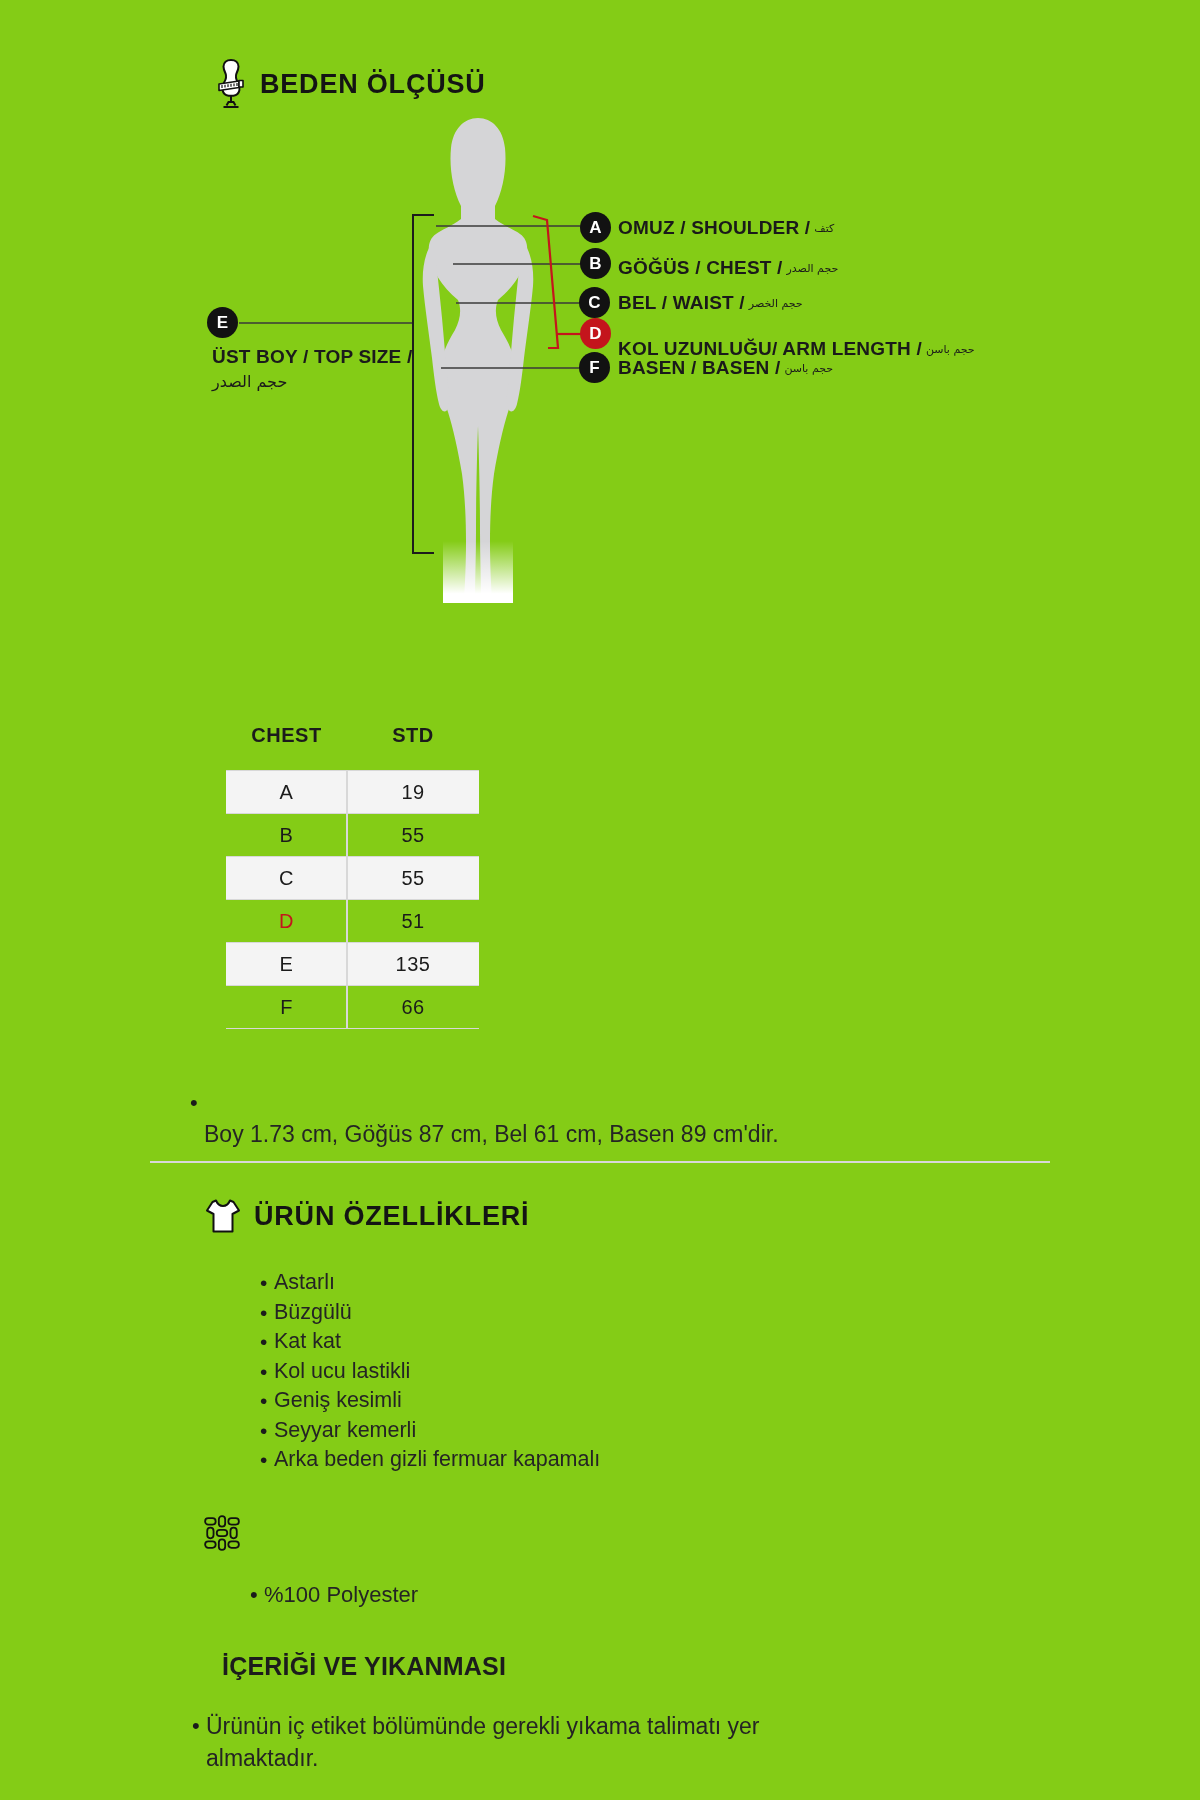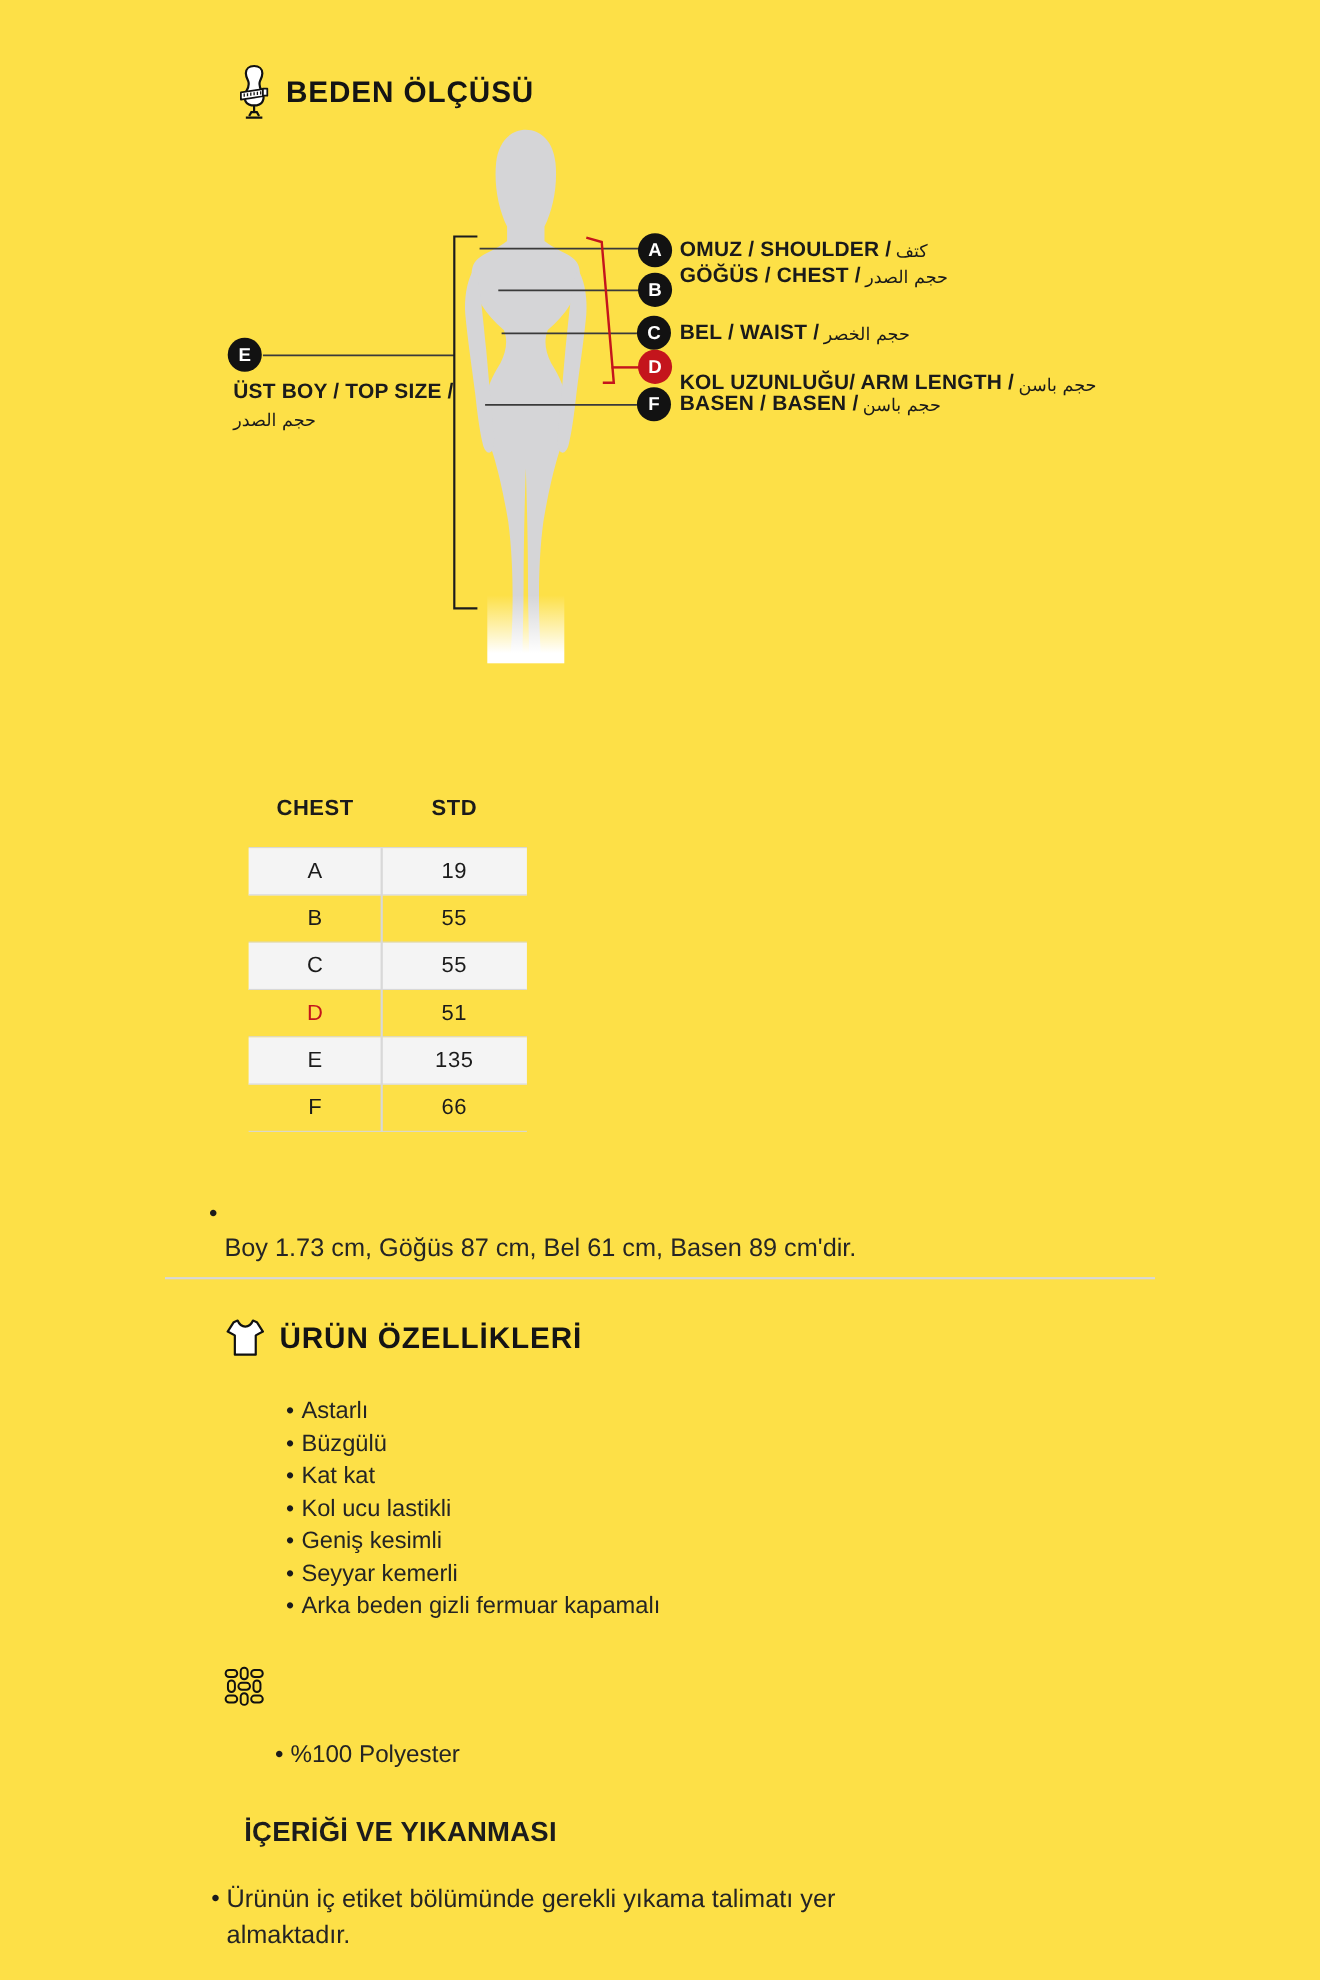--- a/index.html
+++ b/index.html
@@ -1,32 +1,32 @@
 <!DOCTYPE html>
 <html><head>
 <meta charset="utf-8">
 <style>
   html,body{margin:0;padding:0;background:#ffffff;}
-  .page{position:relative;width:1200px;height:1800px;background:#fde047;overflow:hidden;
+  .page{position:relative;width:1200px;height:1800px;background:#84cc16;overflow:hidden;
         font-family:"Liberation Sans",sans-serif;color:#1b1b1b;}
 
   
   .sec-head{position:absolute;display:flex;align-items:center;gap:11px;}
   .sec-head .t{font-size:27px;font-weight:700;letter-spacing:.8px;color:#141414;white-space:nowrap;}
   .sec-head svg{flex:0 0 auto;}
 
   
   .diagram{position:absolute;left:150px;top:110px;width:940px;height:515px;}
   .diagram svg.lines{position:absolute;left:0;top:0;}
   .badge{position:absolute;width:31px;height:31px;border-radius:50%;background:#121212;color:#fff;
          display:flex;align-items:center;justify-content:center;font-size:17px;font-weight:700;}
   .badge.red{background:#c4151c;}
   .m-label{position:absolute;left:468px;height:26px;display:flex;align-items:center;white-space:nowrap;}
   .m-label .m-text{font-size:19px;font-weight:600;letter-spacing:.2px;color:#1a1a1a;}
-  .m-label .m-ar{font-family:"DejaVu Sans",sans-serif;font-size:16px;color:#1a1a1a;margin-left:4px;}
+  .m-label .m-ar{font-family:"DejaVu Sans",sans-serif;font-size:11px;color:#1a1a1a;margin-left:4px;}
   .side-label{position:absolute;left:62px;top:236px;}
   .side-label .m-text{font-size:19px;font-weight:600;letter-spacing:.2px;white-space:nowrap;}
   .side-label .m-ar{display:block;font-family:"DejaVu Sans",sans-serif;font-size:16px;margin-top:4px;}
 
   
   .tbl-head{position:absolute;left:226px;top:724px;width:253px;display:flex;}
   .tbl-head .c1{width:121px;text-align:center;font-size:20px;font-weight:700;letter-spacing:.5px;}
   .tbl-head .c2{width:132px;text-align:center;font-size:20px;font-weight:700;letter-spacing:.5px;}
   .size-table{position:absolute;left:226px;top:770px;width:253px;border-top:1px solid #d8d8d8;}
   .size-table .vline{position:absolute;left:120px;top:0;bottom:0;width:2px;background:#d8d8d8;}
@@ -127,21 +127,21 @@
     <div class="badge" style="left:430px;top:138px;">B</div>
     <div class="badge" style="left:429px;top:177px;">C</div>
     <div class="badge red" style="left:430px;top:208px;">D</div>
     <div class="badge" style="left:429px;top:242px;">F</div>
     <div class="badge" style="left:57px;top:197px;">E</div>
 
     <div class="m-label" style="top:105px;">
       <span class="m-text">OMUZ / SHOULDER /</span>
       <span class="m-ar">كتف</span>
     </div>
-    <div class="m-label" style="top:128px;">
+    <div class="m-label" style="top:145px;">
       <span class="m-text">GÖĞÜS / CHEST /</span>
       <span class="m-ar">حجم الصدر</span>
     </div>
     <div class="m-label" style="top:180px;">
       <span class="m-text">BEL / WAIST /</span>
       <span class="m-ar">حجم الخصر</span>
     </div>
     <div class="m-label" style="top:226px;">
       <span class="m-text">KOL UZUNLUĞU/ ARM LENGTH /</span>
       <span class="m-ar">حجم باسن</span>

